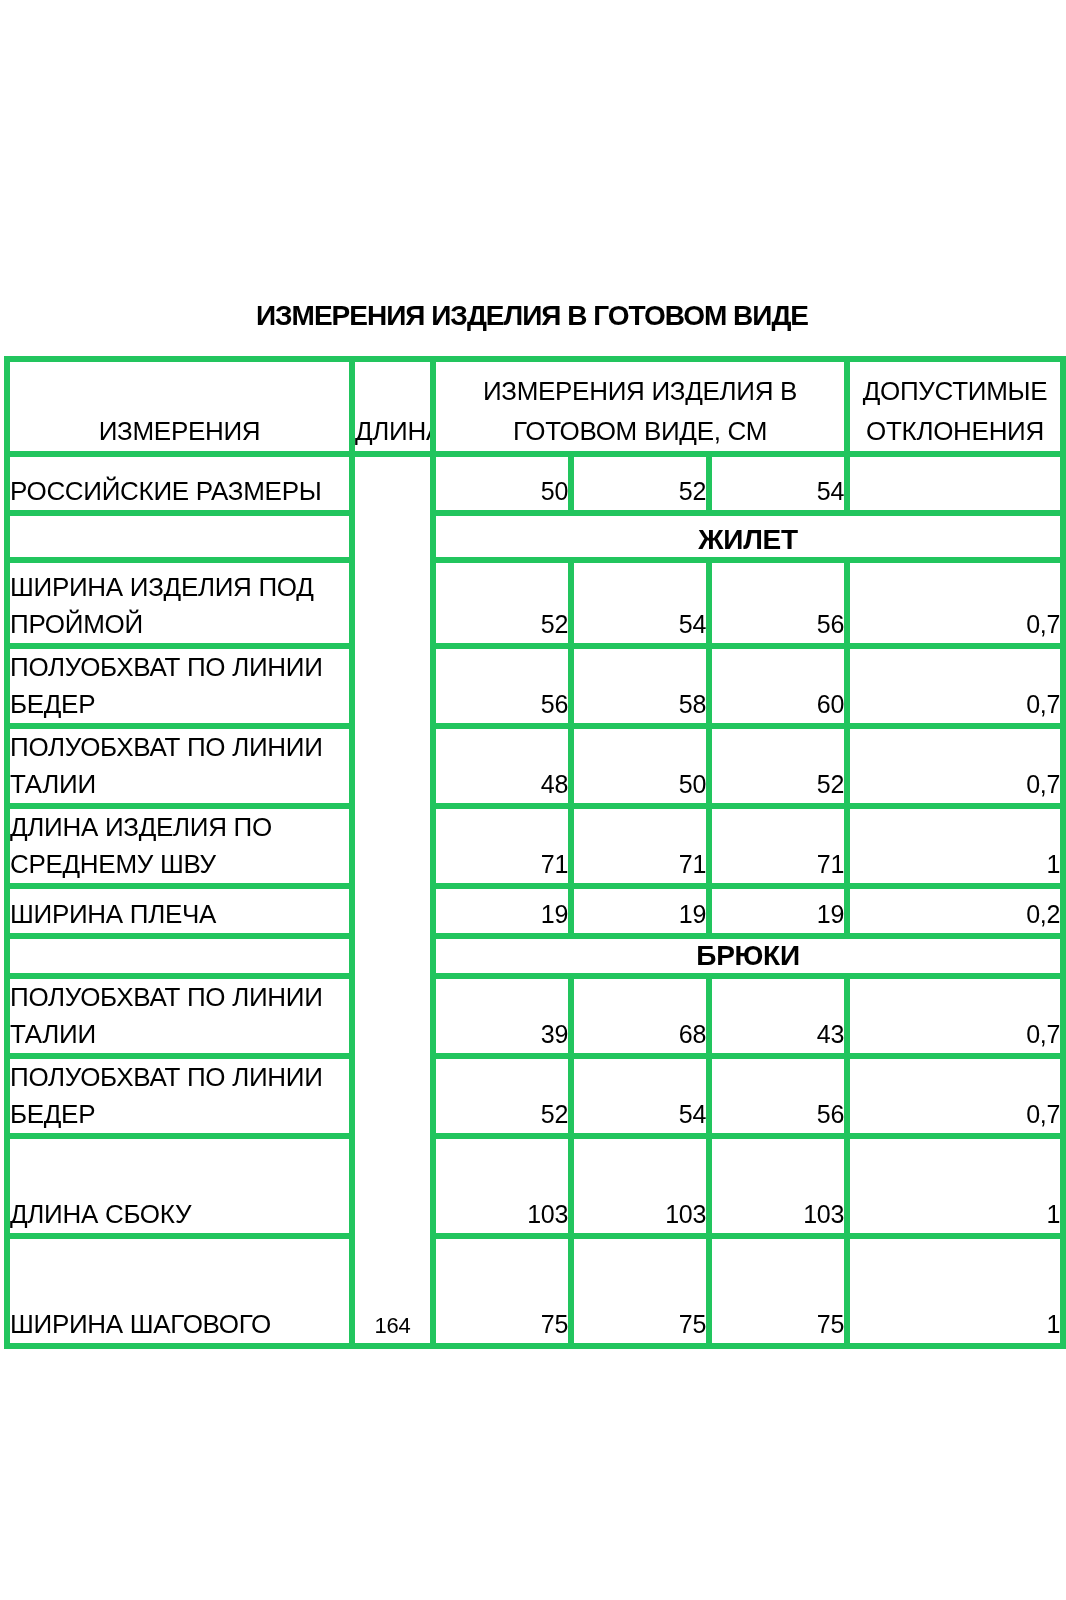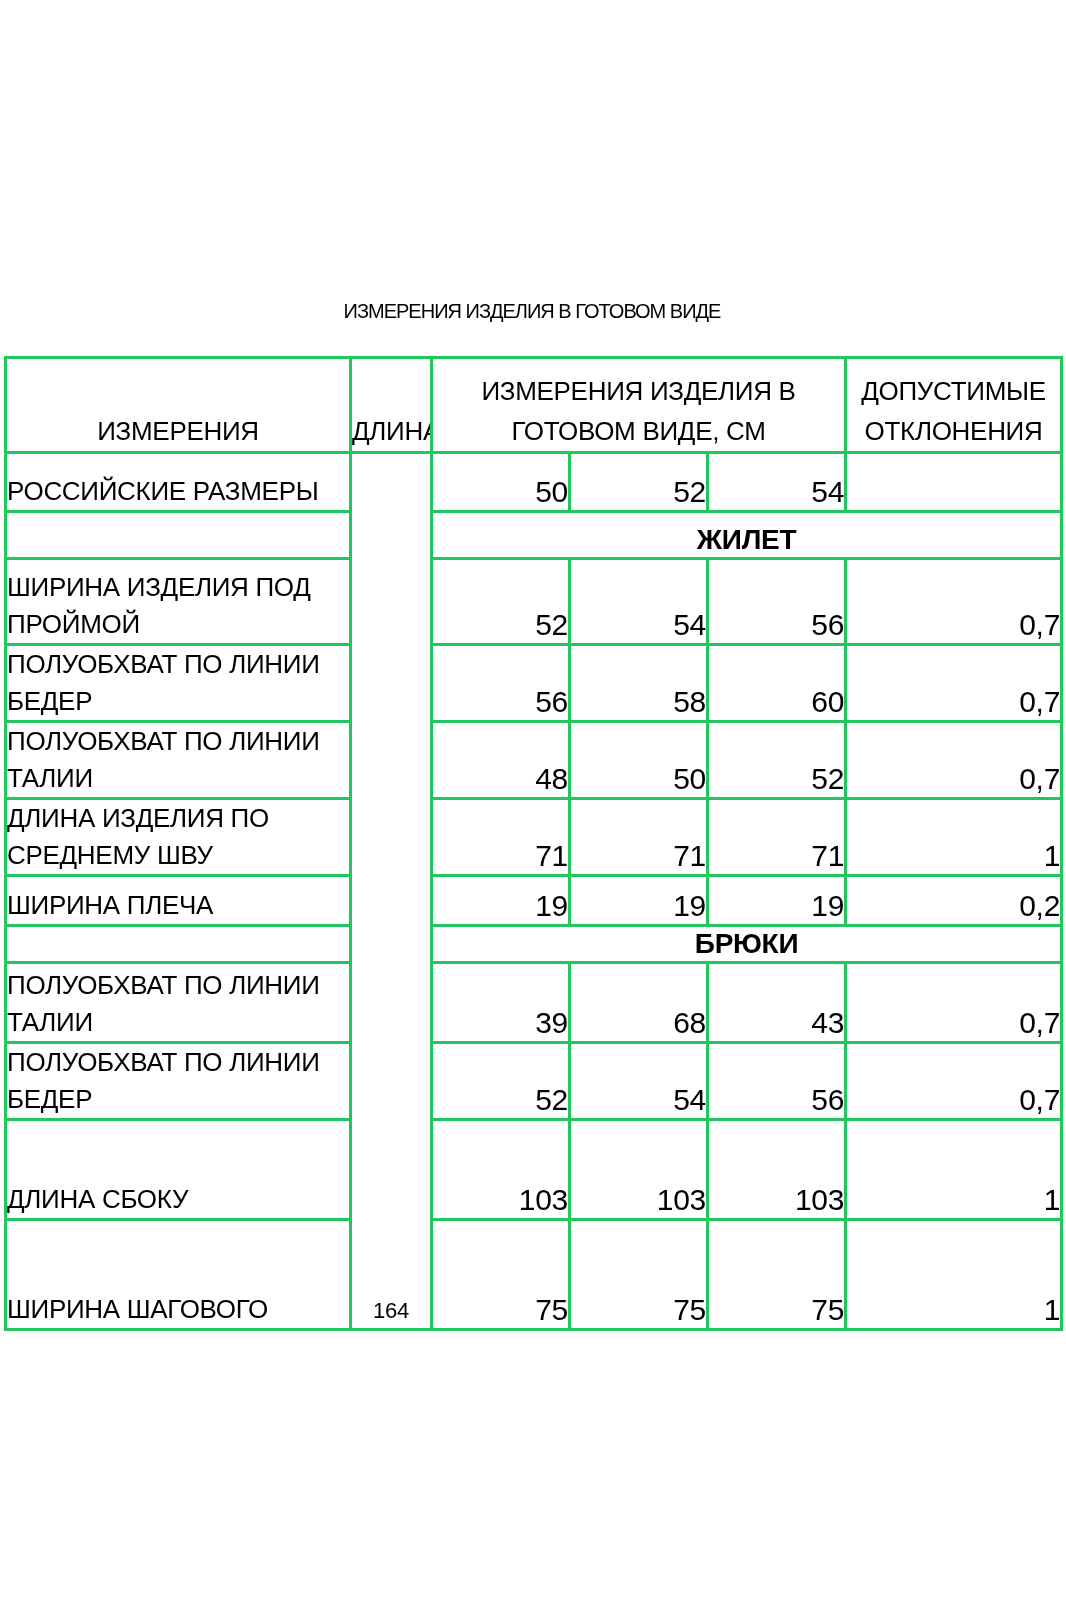--- a/index.html
+++ b/index.html
@@ -16,56 +16,56 @@
     color: #000000;
     overflow: hidden;
   }
   .title {
     position: absolute;
     top: 300px;
     left: 4px;
     width: 1056px;
     margin: 0;
     text-align: center;
-    font-size: 20px;
-    font-weight: normal;
+    font-size: 28px;
+    font-weight: bold;
     letter-spacing: -1px;
     white-space: nowrap;
   }
   table.size-table {
     position: absolute;
     top: 356px;
     left: 4px;
     width: 1056px;
     border-collapse: collapse;
     table-layout: fixed;
     font-size: 26px;
     letter-spacing: -0.3px;
   }
   table.size-table td {
-    border: 3px solid #22c55e;
+    border: 6px solid #22c55e;
     vertical-align: bottom;
     overflow: hidden;
     padding: 0;
   }
   td.c-head {
     text-align: center;
     white-space: pre;
     line-height: 40px;
     padding-bottom: 7px;
   }
   td.c-label {
     text-align: left;
     white-space: pre;
     line-height: 37px;
     padding: 0 0 4px 8px;
   }
   td.c-num {
     text-align: right;
-    font-size: 30px;
+    font-size: 25px;
     line-height: 37px;
     padding: 0 9px 4px 0;
   }
   td.c-rost {
     vertical-align: top;
     text-align: center;
     font-size: 22px;
     line-height: 34px;
     padding-top: 2px;
   }

